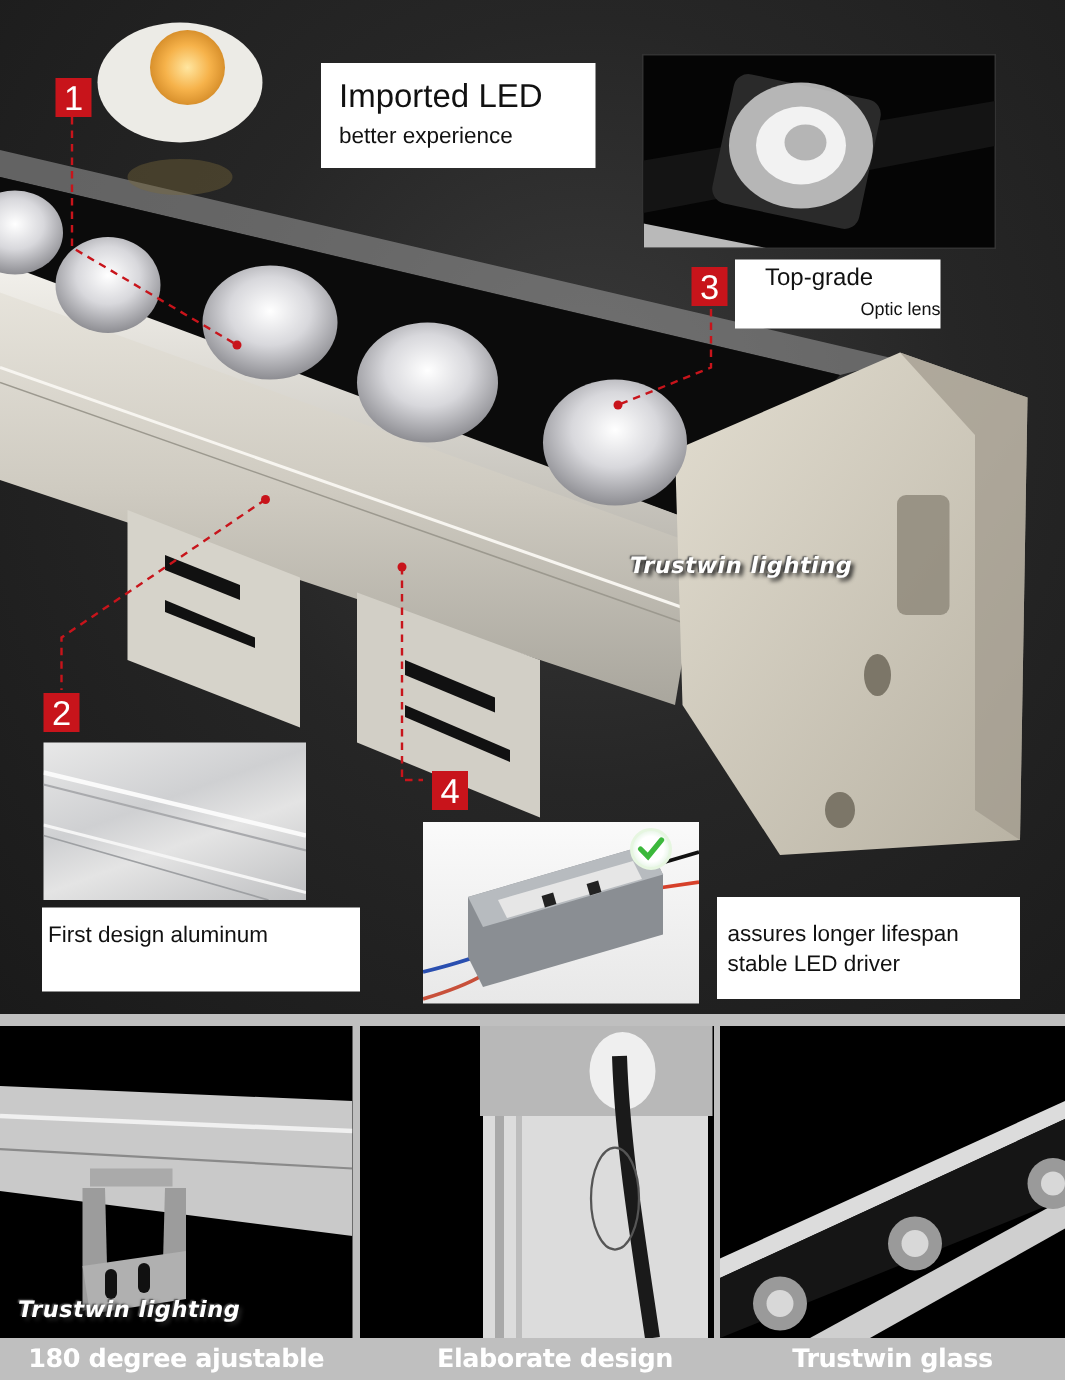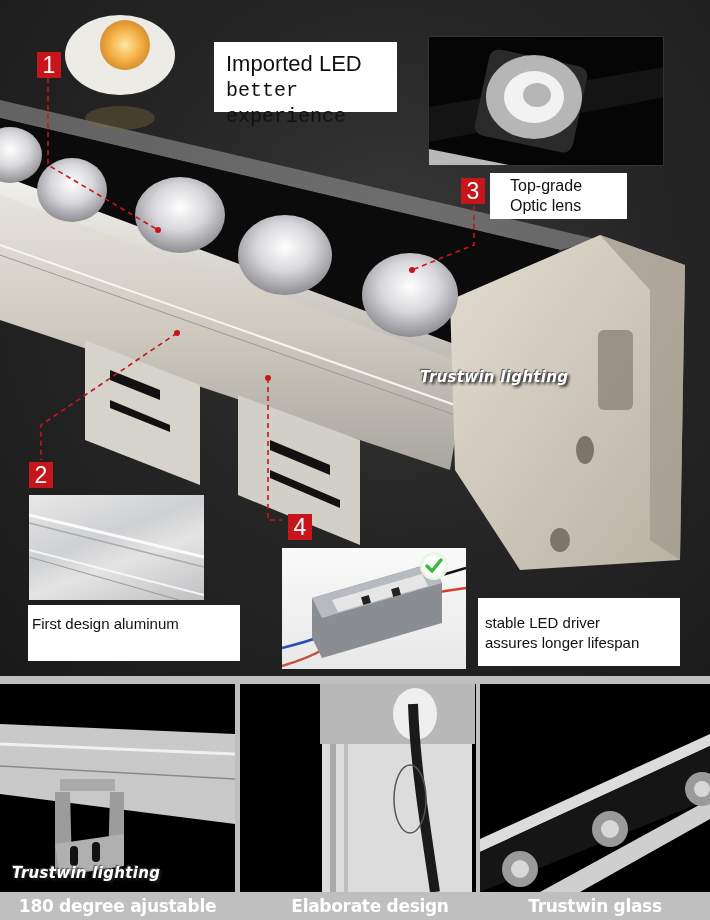--- a/index.html
+++ b/index.html
@@ -125,37 +125,37 @@
       <circle cx="158" cy="230" r="3"></circle>
       <circle cx="177" cy="333" r="3"></circle>
       <circle cx="412" cy="270" r="3"></circle>
       <circle cx="268" cy="378" r="3"></circle>
     </g>
   </svg>
 
   <div class="num-badge" style="left:37px; top:52px;">1</div>
   <div class="label-box" style="left:214px; top:42px; width:183px; height:70px; padding:8px 0 0 12px;">
     <span style="font-size:22px; line-height:28px;">Imported LED</span>
-    <span style="font-size:20px; line-height:26px;font-family:Liberation Mono, monospace;">better experience</span>
+    <span style="font-size:15px; line-height:26px;">better experience</span>
   </div>
 
   <div class="inset" style="left:428px; top:36px; width:236px; height:130px; background:#050505; border:1px solid #333;">
     <svg width="236" height="130">
       <polygon points="0,105 236,60 236,30 0,70" fill="#141414"></polygon>
       <rect x="52" y="20" width="100" height="88" rx="10" fill="#2a2a2a" transform="rotate(12 102 64)"></rect>
       <ellipse cx="105" cy="60" rx="48" ry="42" fill="#cfcfcf" opacity="0.85"></ellipse>
       <ellipse cx="105" cy="60" rx="30" ry="26" fill="#f2f2f2"></ellipse>
       <ellipse cx="108" cy="58" rx="14" ry="12" fill="#b5b5b5"></ellipse>
       <polygon points="0,112 90,130 0,130" fill="#b9b9b9"></polygon>
     </svg>
   </div>
   <div class="num-badge" style="left:461px; top:178px;">3</div>
   <div class="label-box" style="left:490px; top:173px; width:137px; height:46px; padding:3px 0 0 20px;">
     <span style="font-size:16px; line-height:20px;">Top-grade</span>
-    <span style="font-size:16px; line-height:20px;">Optic lens</span>
+    <span style="font-size:12px; line-height:20px;text-align:right;">Optic lens</span>
   </div>
 
   <div class="watermark" style="left:420px; top:368px; font-size:15px;">Trustwin lighting</div>
 
   <div class="num-badge" style="left:29px; top:462px;">2</div>
   <div class="inset" style="left:29px; top:495px; width:175px; height:105px; background:linear-gradient(160deg,#e8e8e8 0%,#cfd0d2 40%,#e4e4e4 60%,#bfc0c2 100%);">
     <svg width="175" height="105">
       <line x1="0" y1="20" x2="175" y2="62" stroke="#fafafa" stroke-width="3"></line>
       <line x1="0" y1="28" x2="175" y2="72" stroke="#a9aaad" stroke-width="1.5"></line>
       <line x1="0" y1="55" x2="175" y2="100" stroke="#f5f5f5" stroke-width="2"></line>
@@ -179,22 +179,22 @@
       <rect x="80" y="48" width="8" height="8" fill="#222" transform="rotate(-16 84 52)"></rect>
       <rect x="110" y="40" width="8" height="8" fill="#222" transform="rotate(-16 114 44)"></rect>
     </svg>
     <div class="check-icon" style="left:138px; top:4px;">
       <svg width="24" height="24" viewBox="0 0 24 24" style="position:absolute;left:0;top:0;">
         <path d="M5 12 L10 17 L19 6" stroke="#3cb83c" stroke-width="3.5" fill="none" stroke-linecap="round"></path>
       </svg>
     </div>
   </div>
   <div class="label-box" style="left:478px; top:598px; width:202px; height:68px; padding:15px 0 0 7px;">
+    <span style="font-size:15px; line-height:20px;">assures longer lifespan</span>
     <span style="font-size:15px; line-height:20px;">stable LED driver</span>
-    <span style="font-size:15px; line-height:20px;">assures longer lifespan</span>
   </div>
 </div>
 
 <div class="bottom">
 
   <div class="panel" style="left:0; width:235px;">
     <svg width="235" height="208">
       <polygon points="0,40 235,50 235,140 0,110" fill="#c9c9c9"></polygon>
       <line x1="0" y1="60" x2="235" y2="70" stroke="#f0f0f0" stroke-width="3"></line>
       <line x1="0" y1="82" x2="235" y2="95" stroke="#8a8a8a" stroke-width="1.5"></line>

